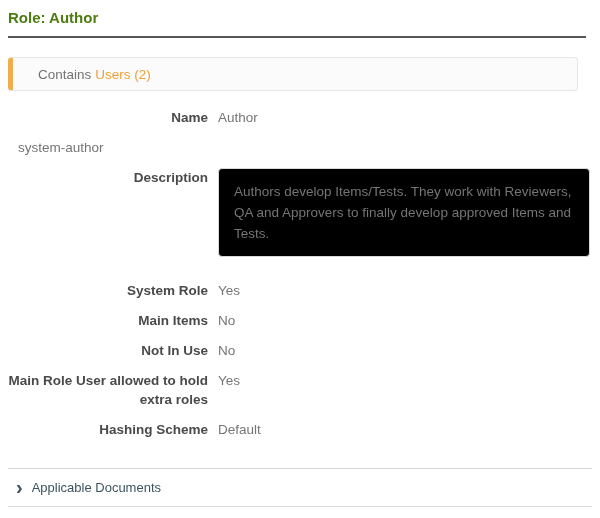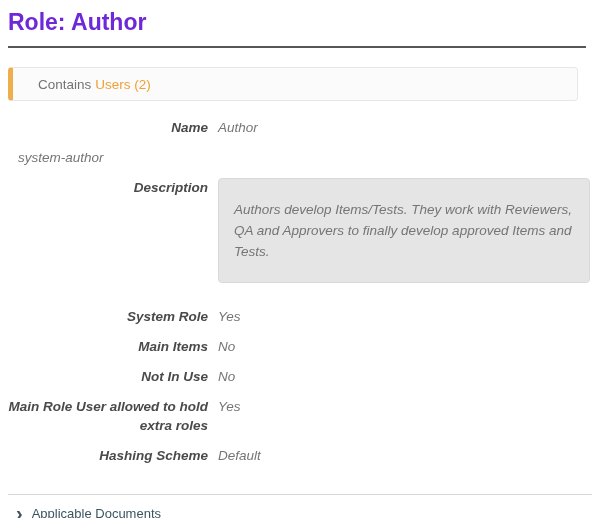--- a/index.html
+++ b/index.html
@@ -7,23 +7,23 @@
   body {
     font-family: "Liberation Sans", "DejaVu Sans", sans-serif;
     font-size: 13.5px;
     color: #757575;
     overflow: hidden;
   }
   .page { padding: 0 8px; }
 
   .page-title {
     margin: 9px 0 10px 0;
-    font-size: 23px;
+    font-size: 15px;
     font-weight: bold;
-    color: #6d28d9;
+    color: #4d7c0f;
   }
   .title-rule {
     border: none;
     border-top: 2px solid #575757;
     margin: 0 6px 0 0;
   }
 
   .alert-box {
     margin: 19px 14px 0 0;
     height: 34px;
@@ -36,21 +36,21 @@
     padding-left: 25px;
     color: #737373;
   }
   .alert-link {
     color: #eea136;
     text-decoration: none;
     margin-left: 4px;
     cursor: pointer;
   }
 
-  .form { margin-top: 17px; font-style: italic; }
+  .form { margin-top: 17px; }
   .form-row {
     display: flex;
     align-items: flex-start;
     margin-bottom: 11px;
     line-height: 19px;
   }
   .form-label {
     width: 200px;
     flex: 0 0 200px;
     text-align: right;
@@ -61,24 +61,24 @@
     margin-left: 10px;
     color: #757575;
   }
   .row-description { margin-bottom: 24px; }
   .description-box {
     flex: 1;
     margin-left: 10px;
     margin-right: 2px;
     border: 1px solid #d9d9d9;
     border-radius: 4px;
-    padding: 20px 15px;
+    padding: 12px 15px;
     line-height: 21px;
     color: #757575;
-    background: #e5e5e5;
+    background: #000000;
   }
 
   .sections { margin-top: 29px; }
   .section-row {
     border-top: 1px solid #d8d8d8;
     padding: 8px 8px 8px 8px;
     height: 38px;
     display: flex;
     align-items: center;
     cursor: pointer;

